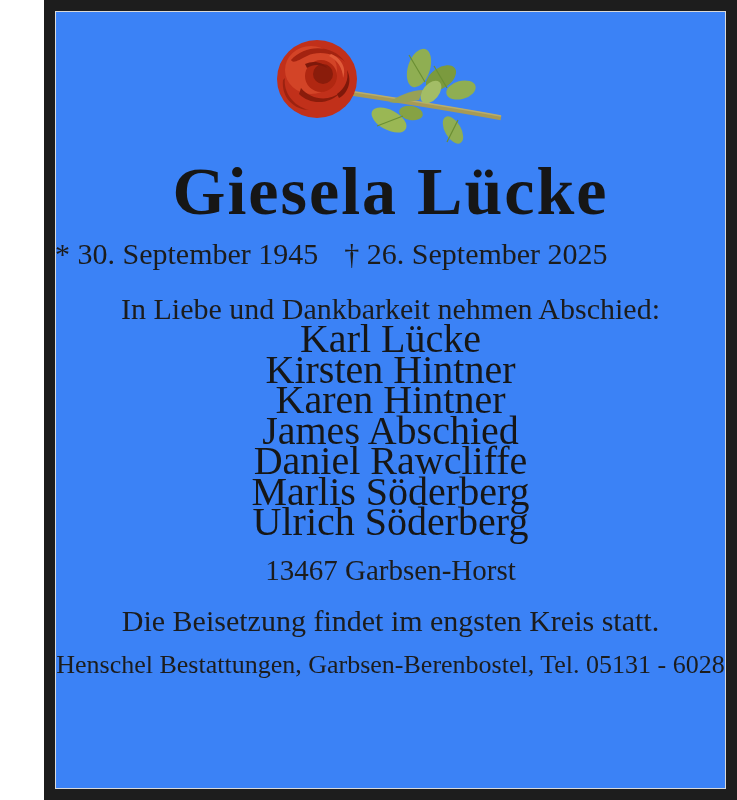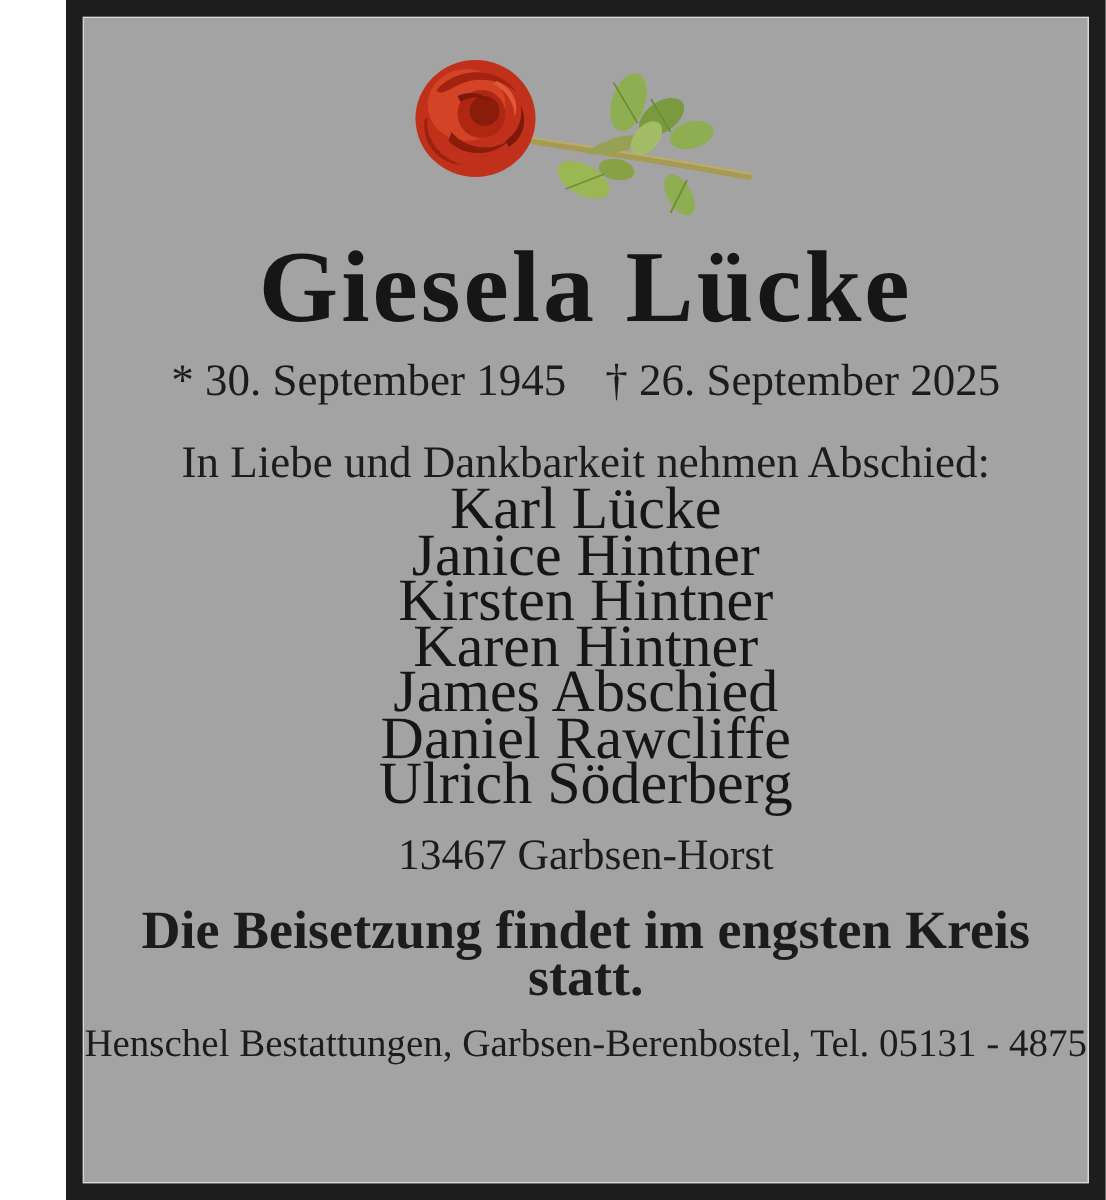--- a/index.html
+++ b/index.html
@@ -6,21 +6,21 @@
   body{
     width:737px;height:800px;
     background:#ffffff;
     font-family:"Liberation Serif","DejaVu Serif",serif;
     position:relative;
     overflow:hidden;
   }
   .sheet{
     position:absolute;inset:0;
     border:11px solid #1d1d1d;
-    background:#a3a3a3;
+    background:#3b82f6;
     box-shadow:inset 0 0 0 1px #d9d9d9;
     text-align:center;
     color:#1e1e1e;
     margin-left:44px;
   }
   .rose-wrap{
     margin-top:19px;
     height:120px;
     display:flex;
     justify-content:center;
@@ -37,21 +37,20 @@
     font-size:27px;
     line-height:33px;
     margin-top:7px;
     color:#222;
   }
   .dates-line{
     font-size:30px;
     line-height:36px;
     margin-top:6px;
     display:flex;
-    justify-content:center;
     gap:26px;
     color:#1c1c1c;
   }
   .intro-line{
     font-size:30px;
     line-height:31px;
     margin-top:21px;
     color:#1c1c1c;
   }
   .mourners{
@@ -61,25 +60,24 @@
     color:#161616;
   }
   .mourners div{white-space:nowrap;}
   .location-line{
     font-size:29px;
     line-height:30px;
     margin-top:17px;
     color:#1c1c1c;
   }
   .note-line{
-    font-size:36px;
+    font-size:30px;
     line-height:31px;
     margin-top:20px;
     color:#1c1c1c;
-    font-weight:bold;
   }
   .home-line{
     font-size:26px;
     line-height:28px;
     margin-top:15px;
     color:#1c1c1c;
     white-space:nowrap;
   }
 </style>
 </head>
@@ -124,27 +122,27 @@
 
   <div class="dates-line">
     <span>* 30. September 1945</span>
     <span>† 26. September 2025</span>
   </div>
 
   <div class="intro-line">In Liebe und Dankbarkeit nehmen Abschied:</div>
 
   <div class="mourners">
     <div>Karl Lücke</div>
-    <div>Janice Hintner</div>
     <div>Kirsten Hintner</div>
     <div>Karen Hintner</div>
     <div>James Abschied</div>
     <div>Daniel Rawcliffe</div>
+    <div>Marlis Söderberg</div>
     <div>Ulrich Söderberg</div>
   </div>
 
   <div class="location-line">13467 Garbsen-Horst</div>
 
   <div class="note-line">Die Beisetzung findet im engsten Kreis statt.</div>
 
-  <div class="home-line">Henschel Bestattungen, Garbsen-Berenbostel, Tel. 05131 - 4875</div>
+  <div class="home-line">Henschel Bestattungen, Garbsen-Berenbostel, Tel. 05131 - 6028</div>
 
 </div>
 
 </body></html>

